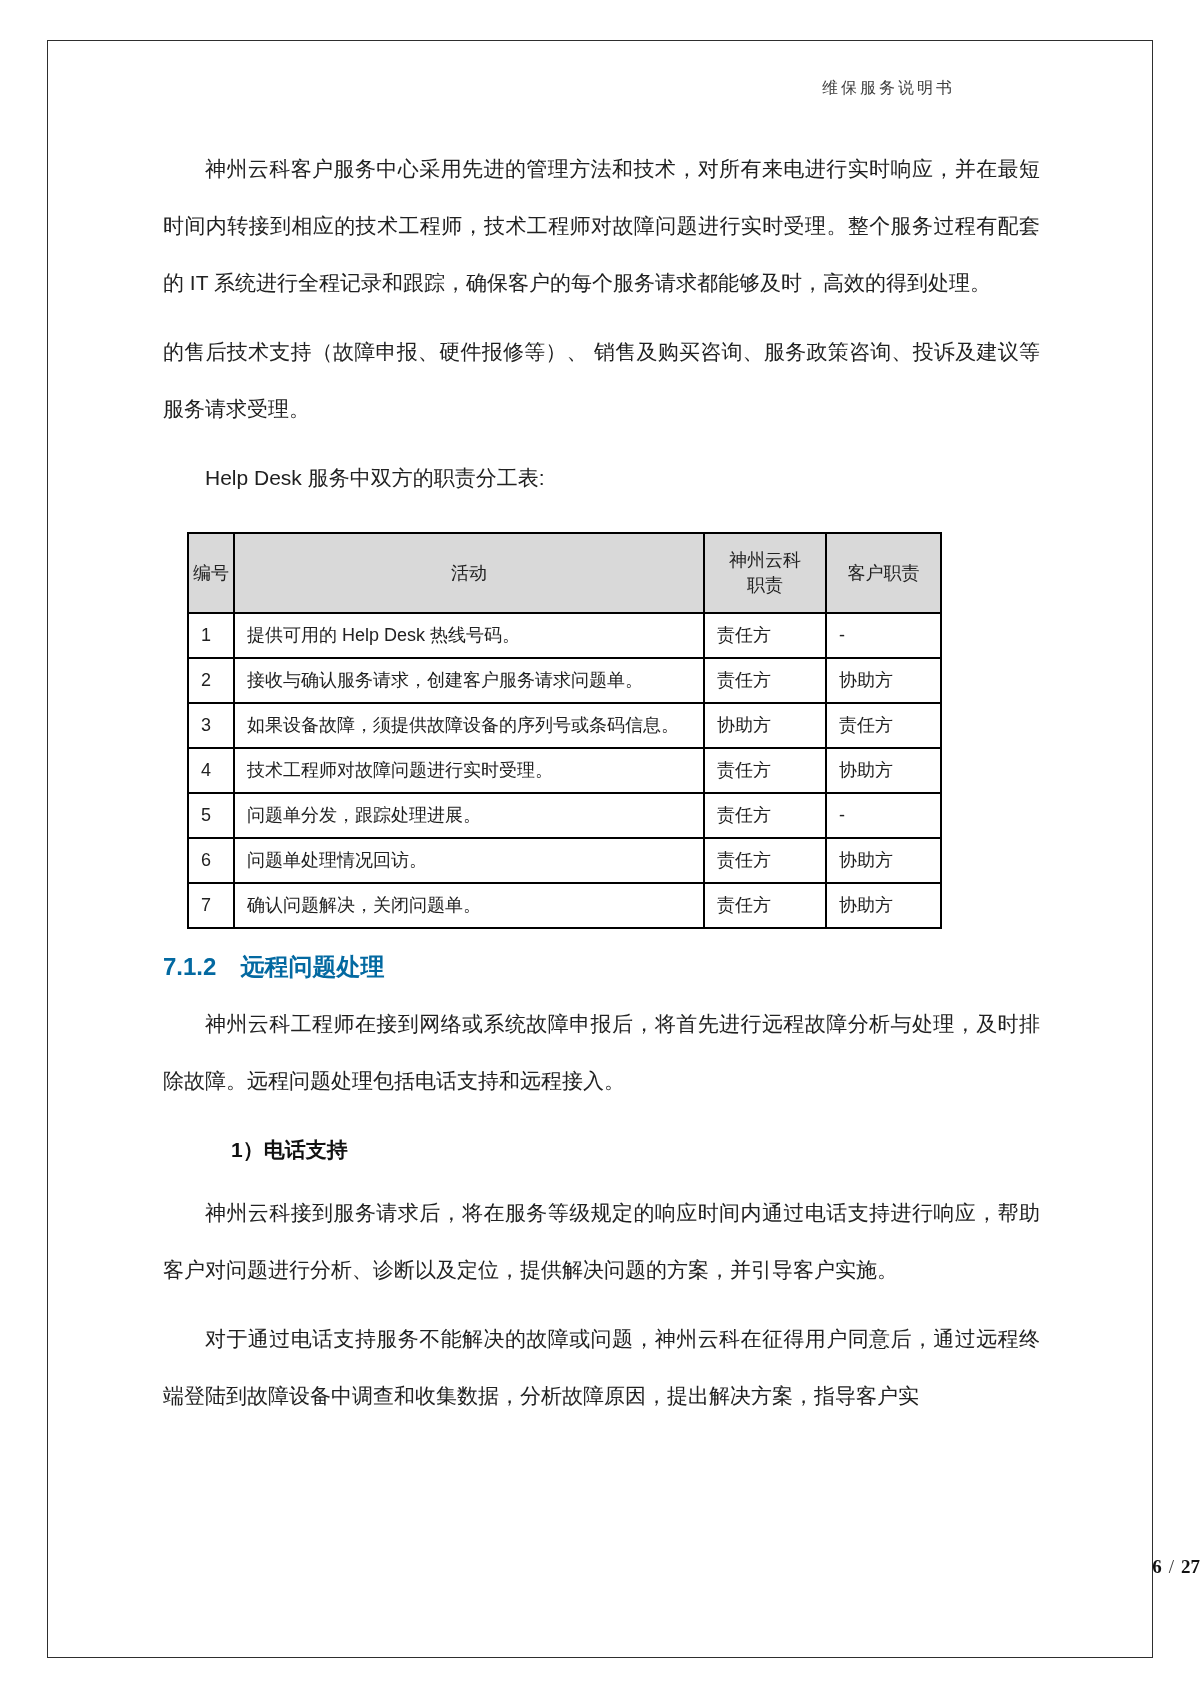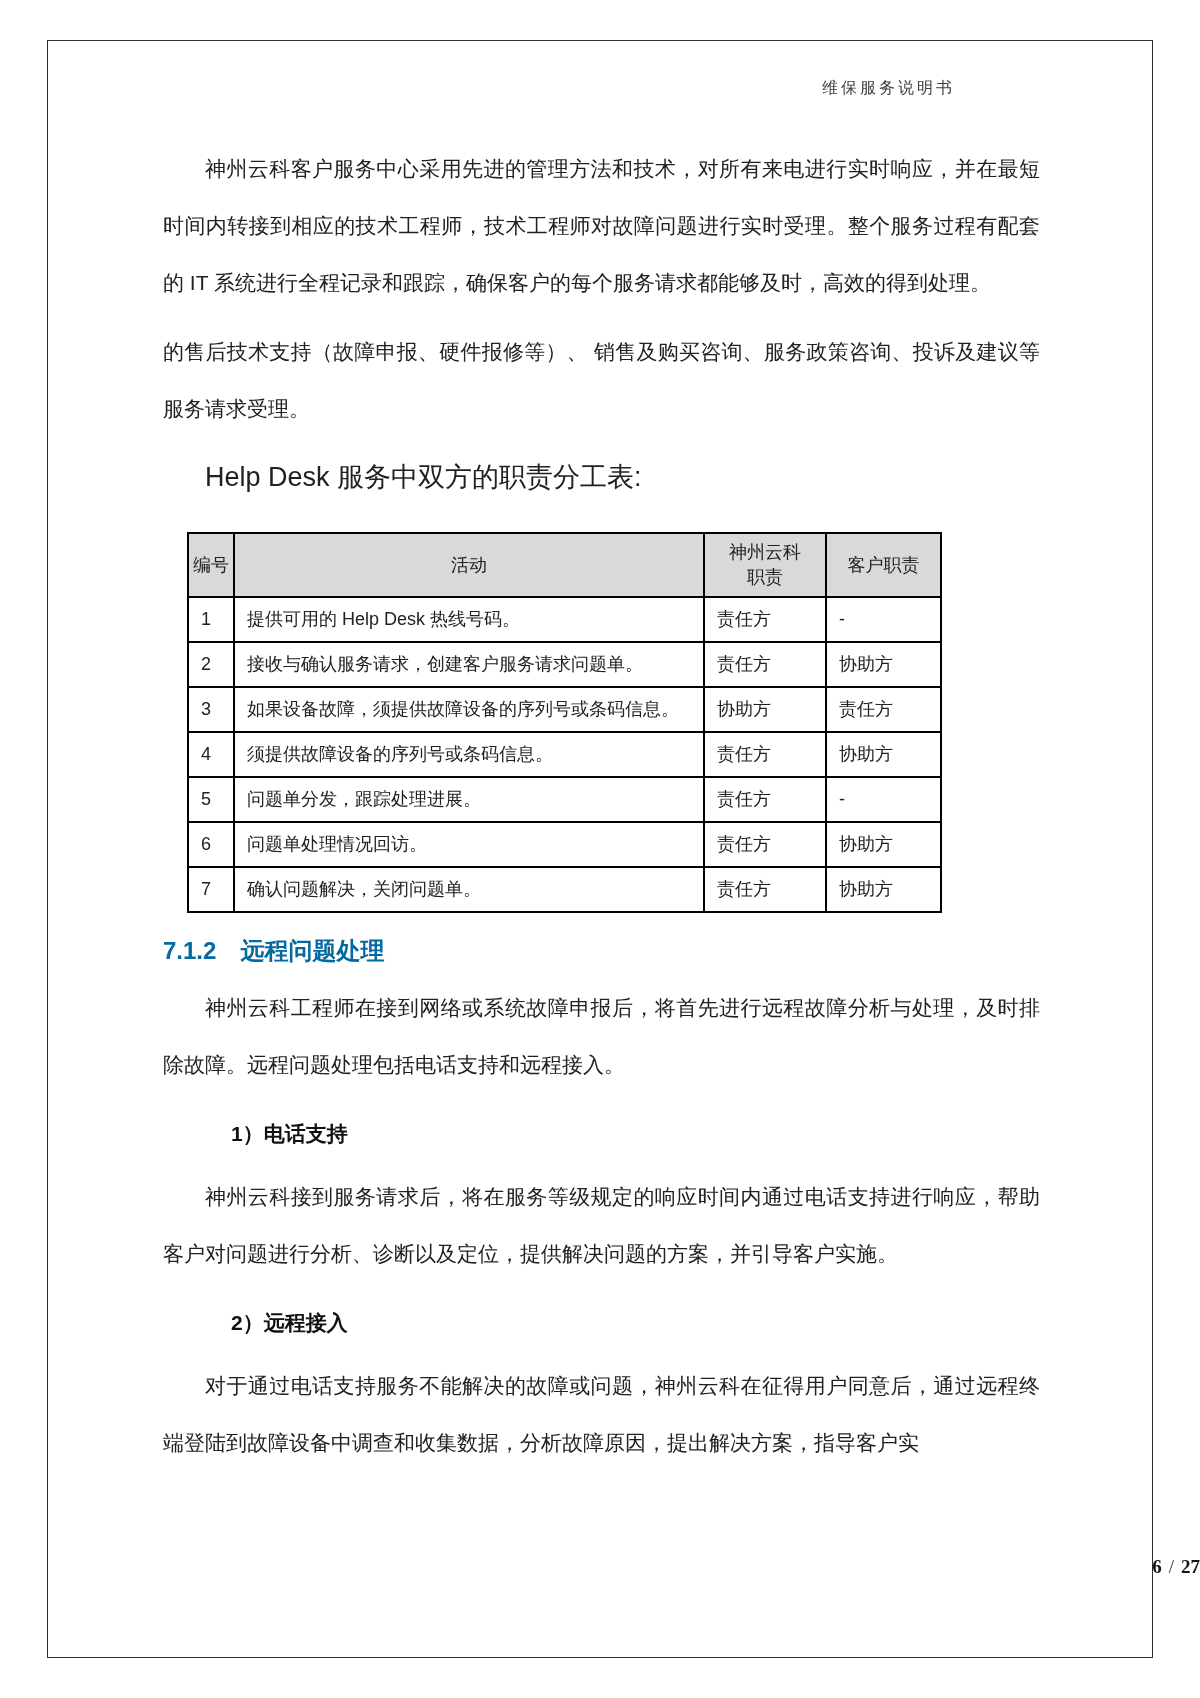--- a/index.html
+++ b/index.html
@@ -33,21 +33,21 @@
     width: 877px;
   }
   .para {
     font-size: 21px;
     line-height: 57px;
     text-align: justify;
     margin-bottom: 12px;
   }
   .indent { text-indent: 42px; }
   .table-intro {
-    font-size: 27px;
+    font-size: 21px;
     line-height: 57px;
     padding-left: 42px;
     margin-bottom: 16px;
   }
   table.resp-table {
     border-collapse: collapse;
     margin: 26px 0 14px 24px;
     width: 753px;
     table-layout: fixed;
   }
@@ -57,21 +57,21 @@
     font-weight: normal;
     vertical-align: middle;
   }
   .resp-table th {
     background: #d9d9d9;
     text-align: center;
     height: 56px;
     line-height: 25px;
     padding: 2px 4px;
   }
-  .resp-table th.th-narrow { padding: 6px 20px; }
+  .resp-table th.th-narrow { padding: 14px 20px; }
   .resp-table td {
     height: 45px;
     line-height: 23px;
     padding: 10px 8px 10px 12px;
     text-align: left;
     background: #ffffff;
   }
   .section-heading {
     font-size: 24px;
     line-height: 44px;
@@ -143,21 +143,21 @@
         <td>协助方</td>
       </tr>
       <tr>
         <td>3</td>
         <td>如果设备故障，须提供故障设备的序列号或条码信息。</td>
         <td>协助方</td>
         <td>责任方</td>
       </tr>
       <tr>
         <td>4</td>
-        <td>须提供故障设备的序列号或条码信息。</td>
+        <td>技术工程师对故障问题进行实时受理。</td>
         <td>责任方</td>
         <td>协助方</td>
       </tr>
       <tr>
         <td>5</td>
         <td>问题单分发，跟踪处理进展。</td>
         <td>责任方</td>
         <td>-</td>
       </tr>
       <tr>
@@ -178,21 +178,20 @@
   <h2 class="section-heading">
     <span class="section-number">7.1.2</span><span>远程问题处理</span>
   </h2>
 
   <p class="para indent">神州云科工程师在接到网络或系统故障申报后，将首先进行远程故障分析与处理，及时排除故障。远程问题处理包括电话支持和远程接入。</p>
 
   <p class="subhead">1）电话支持</p>
 
   <p class="para indent">神州云科接到服务请求后，将在服务等级规定的响应时间内通过电话支持进行响应，帮助客户对问题进行分析、诊断以及定位，提供解决问题的方案，并引导客户实施。</p>
 
-  <p class="subhead">2）远程接入</p>
 
   <p class="para indent">对于通过电话支持服务不能解决的故障或问题，神州云科在征得用户同意后，通过远程终端登陆到故障设备中调查和收集数据，分析故障原因，提出解决方案，指导客户实</p>
 
 </div>
 
 <div class="doc-footer">
   <span class="num">6</span><span class="sep">/</span><span class="num">27</span>
 </div>
 
 </body></html>

